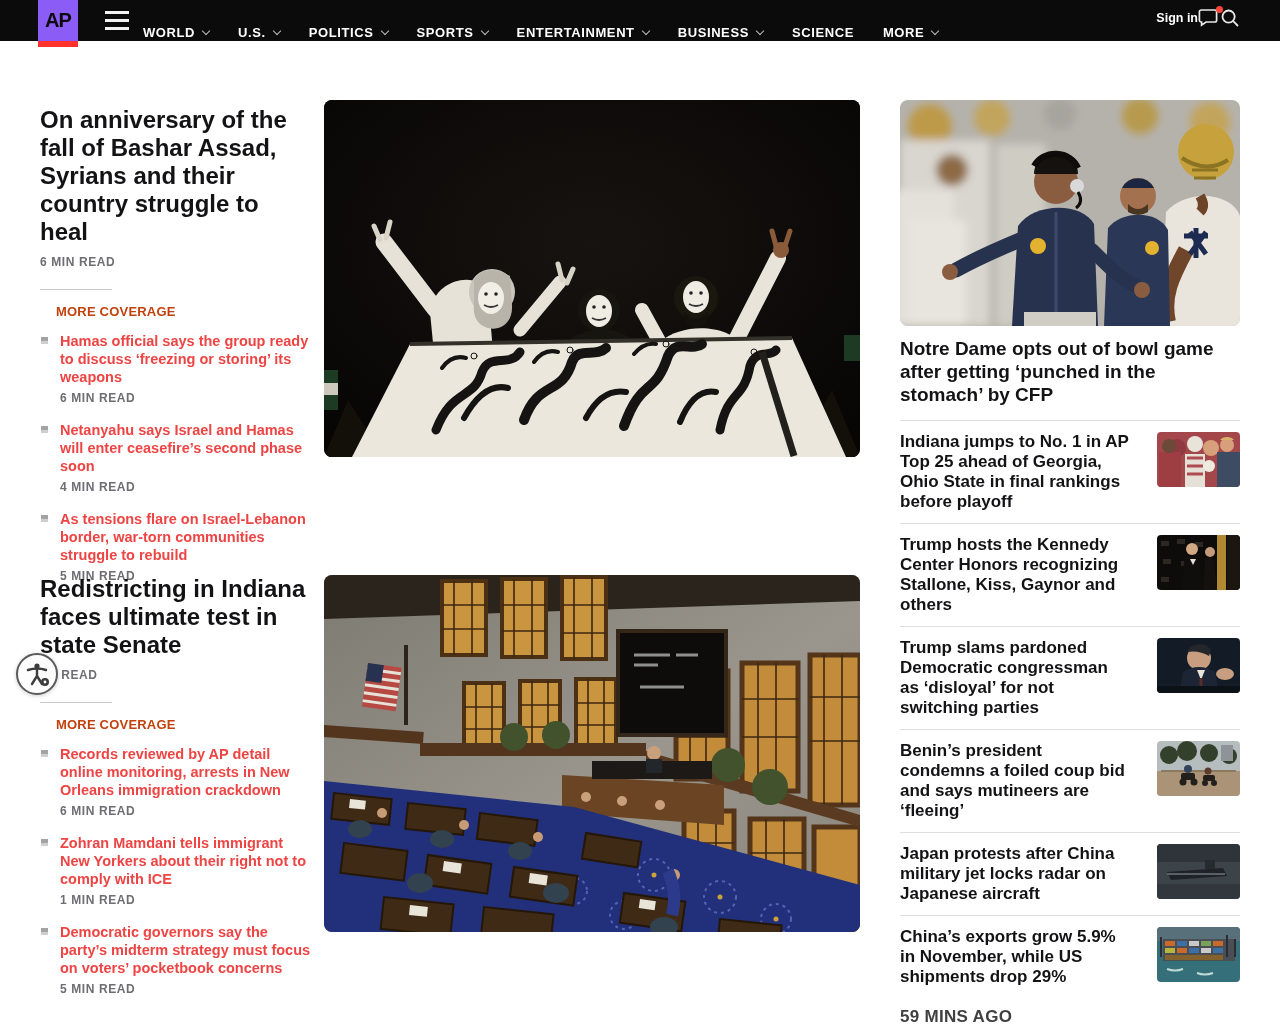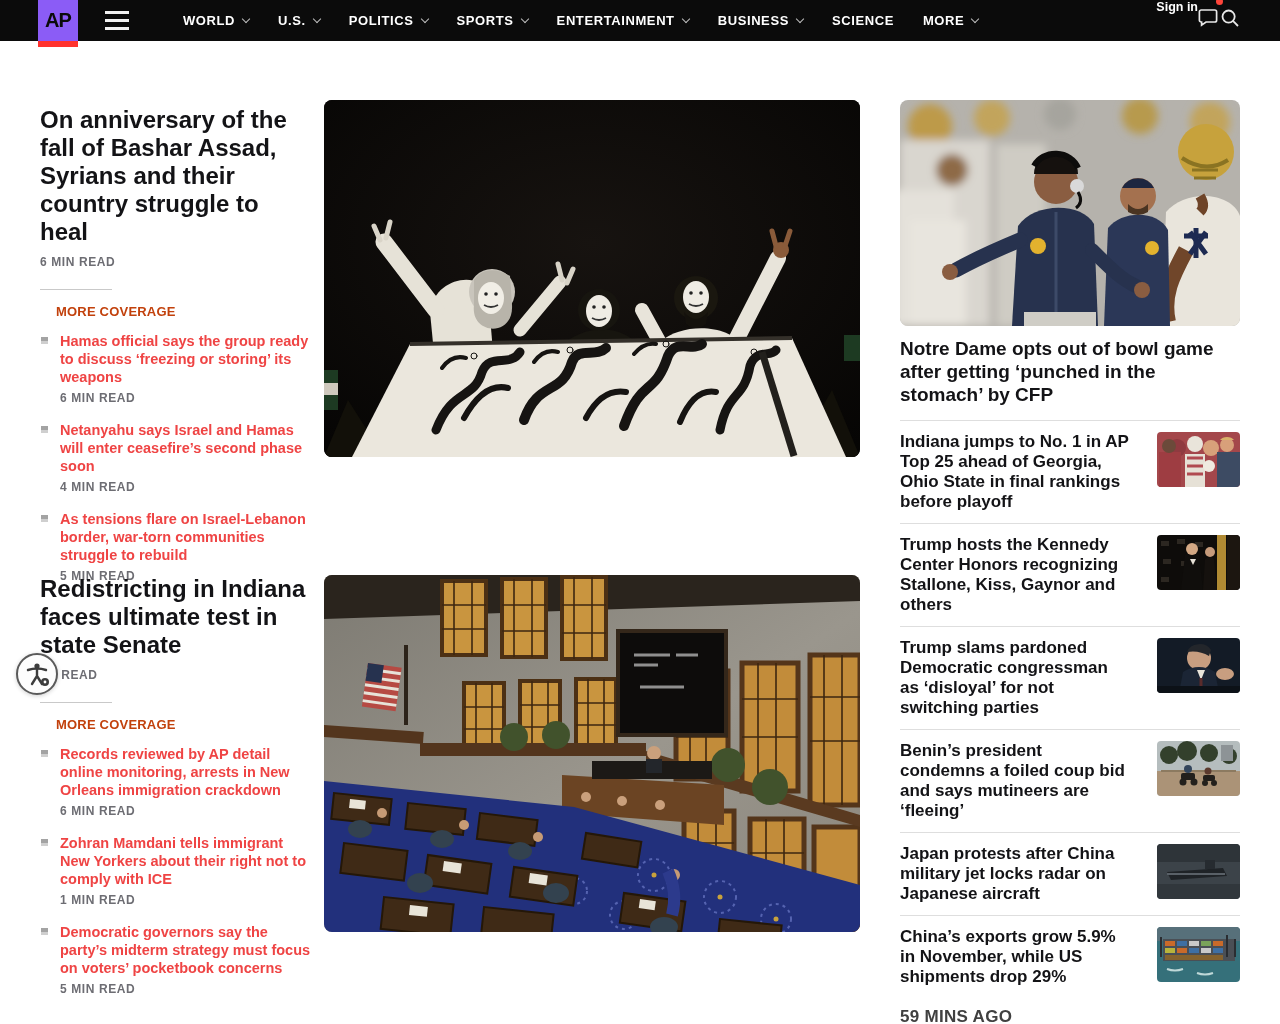--- a/index.html
+++ b/index.html
@@ -11,26 +11,26 @@
   .navbar { position:absolute; top:0; left:0; width:1280px; height:41px;
             background:#0b0b0b; display:flex; align-items:center; z-index:50; }
   .logo { position:absolute; left:38px; top:0; width:40px; height:47px; background:#8b5cf6;
           display:flex; flex-direction:column; align-items:center; cursor:pointer; }
   .logo-txt { flex:1; display:flex; align-items:center; justify-content:center;
               font-weight:900; font-size:20px; letter-spacing:-1px; color:#0b0b0b; }
   .logo-red { width:100%; height:6px; background:#ff322e; }
   .hamburger { position:absolute; left:105px; top:11px; width:24px; height:19px; border:none;
                background:transparent; display:flex; flex-direction:column; justify-content:space-between; cursor:pointer; }
   .hamburger span { display:block; width:24px; height:2.6px; background:#f2f2f2; }
-  .nav-items { position:absolute; left:143px; top:0; height:41px; display:flex; align-items:center; gap:29px;margin-left:40px; }
+  .nav-items { position:absolute; left:143px; top:12px; height:41px; display:flex; align-items:center; gap:29px; }
   .nav-item { display:flex; align-items:center; color:#fff; font-size:13px; font-weight:700;
               letter-spacing:.6px; text-decoration:none; cursor:pointer; white-space:nowrap; }
   .chev { display:inline-block; width:6px; height:6px; border-right:1.7px solid #bdbdbd;
           border-bottom:1.7px solid #bdbdbd; transform:rotate(45deg); margin-left:8px; margin-top:-3px; }
-  .nav-right { position:absolute; right:40px; top:0; height:35px; display:flex; }
+  .nav-right { position:absolute; right:40px; top:0; height:35px; display:flex; align-items:center; }
   .signin { color:#fff; font-size:12.5px; font-weight:700; text-decoration:none; cursor:pointer; }
   .icon-btn { position:relative; display:flex; align-items:center; cursor:pointer; }
   .red-dot { position:absolute; top:-2px; right:-3px; width:7px; height:7px; border-radius:50%; background:#ff453a; }
 
   
   .col-left { position:absolute; left:40px; width:272px; }
   .story1 { top:106px; } .story2 { top:575px; }
   .headline-xl { font-size:24px; line-height:28px; font-weight:800; color:#131316; cursor:pointer; }
   .read { margin-top:9px; font-size:12px; font-weight:700; color:#6d6d73; letter-spacing:.6px; }
   .read-offset { margin-left:4px; }

